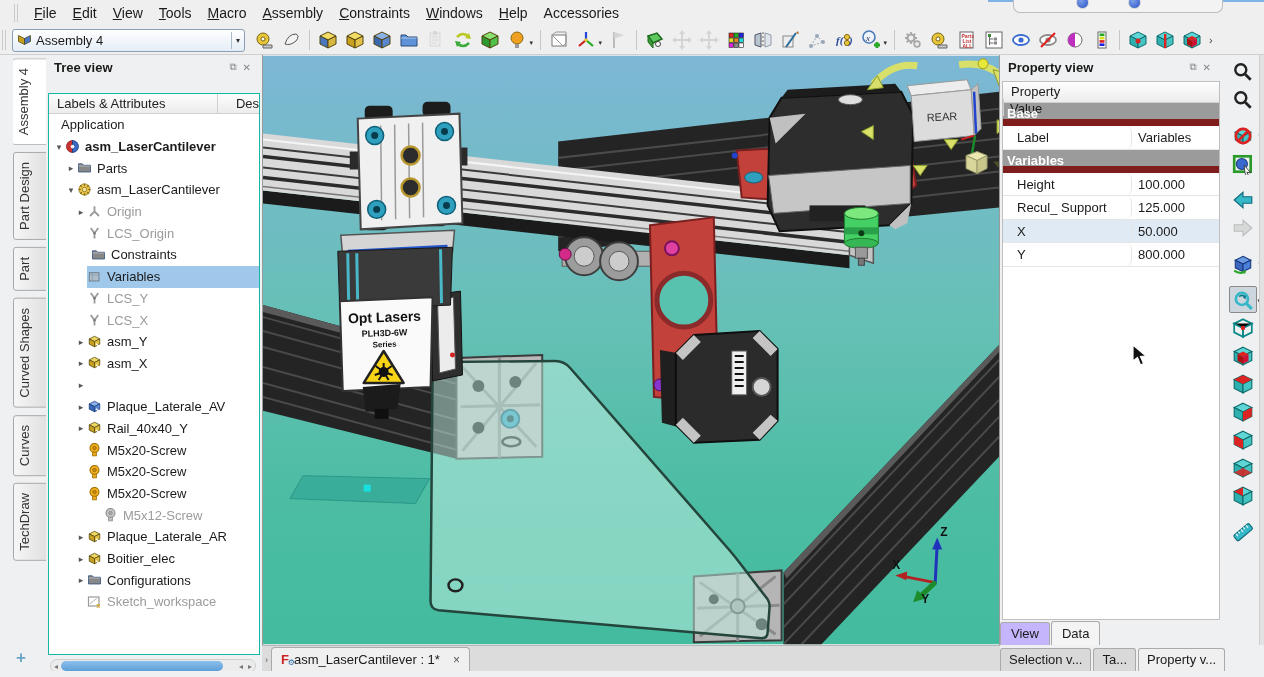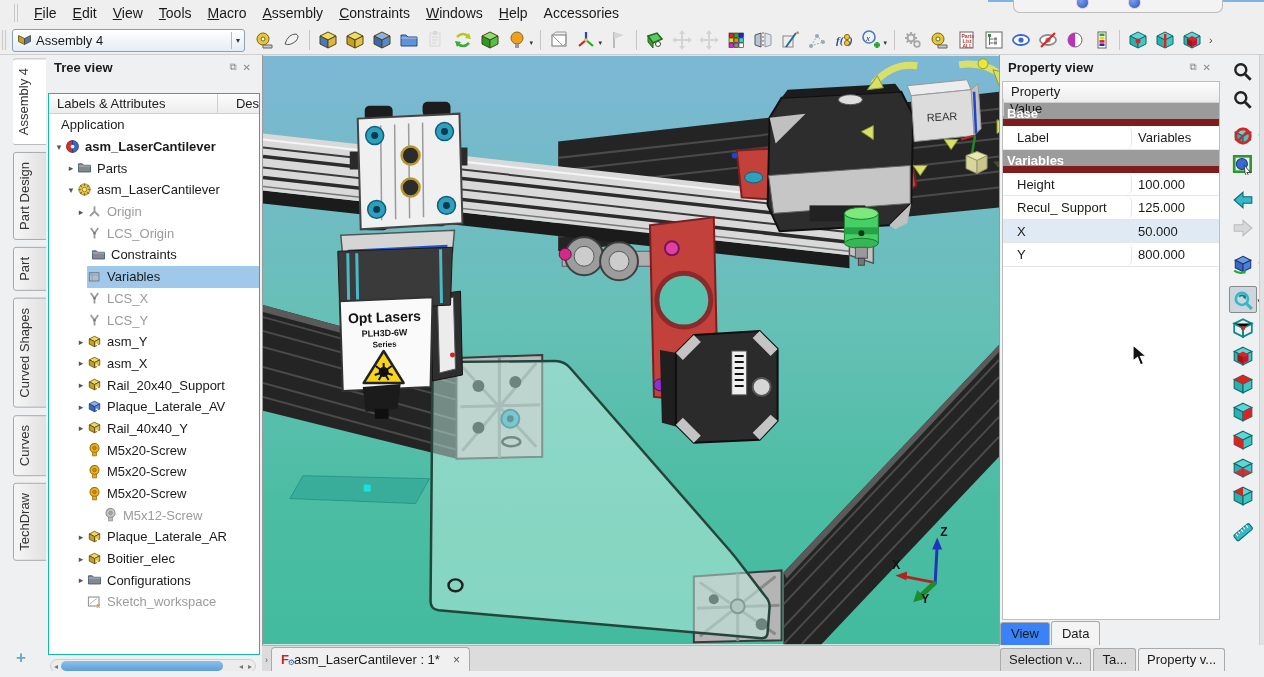--- a/index.html
+++ b/index.html
@@ -86,21 +86,21 @@
   .prop-head .h1 { width:125px; padding:2px 0 0 8px; }
   .prop-head .h2 { flex:1; padding:2px 0 0 6px; border-left:1px solid #cfcfcf; }
   .pgroup { height:23px; background:#9b9b9b; color:#ffffff; font-weight:bold; padding:3px 0 0 4px; border-bottom:7px solid #7f1d1d;}
   .prow { display:flex; height:23.5px; border-bottom:1px solid #e6e6e6; }
   .prow .pc { width:129px; padding:4px 0 0 14px; border-right:1px solid #e6e6e6; overflow:hidden; white-space:nowrap;border-radius:6px;}
   .prow .vc { flex:1; padding:4px 0 0 6px; white-space:nowrap; }
   .prow.hl { background:#dfeaf5; }
   
   .vd-tabs { position:absolute; left:1000px; top:620px; display:flex; align-items:flex-end; height:25px; }
   .vd-tab { border:1px solid #aaa; border-bottom:none; border-radius:3px 3px 0 0;
-    padding:3px 10px 4px 10px; background:#3b82f6; font-size:13px; margin-right:1px; }
+    padding:3px 10px 4px 10px; background:#c4b5fd; font-size:13px; margin-right:1px; }
   .vd-tab.active { background:#f4f4f4; padding-top:4px; }
   .stack-tabs { position:absolute; left:1000px; top:646px; display:flex; height:25px; align-items:flex-end;}
   .stack-tab { border:1px solid #aaa; border-bottom:none; border-radius:3px 3px 0 0;
     padding:3px 8px 4px 8px; background:#d9d9d9; font-size:13px; margin-right:2px; white-space:nowrap;}
   .stack-tab.active { background:#f0f0f0; }
   
   .right-bar { position:absolute; left:1226px; top:58px; width:34px; display:flex; flex-direction:column; align-items:center; }
   .rbtn { width:28px; height:27px; display:flex; align-items:center; justify-content:center; position:relative; margin-bottom:1px;}
   .rbtn svg { width:22px; height:22px; }
   .rbtn.dis { opacity:.42; filter:grayscale(70%); }
@@ -498,31 +498,31 @@
               <span>Variables</span>
             </span>
           </div>
           <div class="trow gray" style="padding-left: 26px;">
             <span class="caret"></span>
             <span class="lblwrap">
               <span class="ticon"><svg viewBox="0 0 20 20">
                   <path d="M10,11 L5,4 M10,11 L15,4 M10,11 L10,18" stroke="#9a9a9a" stroke-width="2.4"></path>
                   <circle cx="10" cy="11" r="1.6" fill="#777"></circle>
                 </svg></span>
-              <span>LCS_X</span>
+              <span>LCS_Y</span>
             </span>
           </div>
           <div class="trow gray" style="padding-left: 26px;">
             <span class="caret"></span>
             <span class="lblwrap">
               <span class="ticon"><svg viewBox="0 0 20 20">
                   <path d="M10,11 L5,4 M10,11 L15,4 M10,11 L10,18" stroke="#9a9a9a" stroke-width="2.4"></path>
                   <circle cx="10" cy="11" r="1.6" fill="#777"></circle>
                 </svg></span>
-              <span>LCS_Y</span>
+              <span>LCS_X</span>
             </span>
           </div>
           <div class="trow" style="padding-left: 26px;">
             <span class="caret">▸</span>
             <span class="lblwrap">
               <span class="ticon"><svg viewBox="0 0 20 20">
                   <polygon points="10,3 17,6.5 10,10 3,6.5" fill="#f0d860" stroke="#52430e"></polygon>
                   <polygon points="3,6.5 10,10 10,17 3,13.5" fill="#c8a020" stroke="#52430e"></polygon>
                   <polygon points="17,6.5 10,10 10,17 17,13.5" fill="#e0c040" stroke="#52430e"></polygon>
                   <path d="M12,13 L18,18" stroke="#fff" stroke-width="1.6"></path>
@@ -537,29 +537,20 @@
                   <polygon points="10,3 17,6.5 10,10 3,6.5" fill="#f0d860" stroke="#52430e"></polygon>
                   <polygon points="3,6.5 10,10 10,17 3,13.5" fill="#c8a020" stroke="#52430e"></polygon>
                   <polygon points="17,6.5 10,10 10,17 17,13.5" fill="#e0c040" stroke="#52430e"></polygon>
                   <path d="M12,13 L18,18" stroke="#fff" stroke-width="1.6"></path>
                 </svg></span>
               <span>asm_X</span>
             </span>
           </div>
           <div class="trow" style="padding-left: 26px;">
             <span class="caret">▸</span>
-            <span class="lblwrap">
-              <span class="ticon"><svg viewBox="0 0 20 20">
-                  <polygon points="10,3 17,6.5 10,10 3,6.5" fill="#f0d860" stroke="#52430e"></polygon>
-                  <polygon points="3,6.5 10,10 10,17 3,13.5" fill="#c8a020" stroke="#52430e"></polygon>
-                  <polygon points="17,6.5 10,10 10,17 17,13.5" fill="#e0c040" stroke="#52430e"></polygon>
-                  <path d="M12,13 L18,18" stroke="#fff" stroke-width="1.6"></path>
-                </svg></span>
-              <span>Rail_20x40_Support</span>
-            </span>
           </div>
           <div class="trow" style="padding-left: 26px;">
             <span class="caret">▸</span>
             <span class="lblwrap">
               <span class="ticon"><svg viewBox="0 0 20 20">
                   <polygon points="10,3 17,6.5 10,10 3,6.5" fill="#8ab2e4" stroke="#1a3a80"></polygon>
                   <polygon points="3,6.5 10,10 10,17 3,13.5" fill="#3a68b0" stroke="#1a3a80"></polygon>
                   <polygon points="17,6.5 10,10 10,17 17,13.5" fill="#5a88d0" stroke="#1a3a80"></polygon>
                   <path d="M12,13 L18,18" stroke="#fff" stroke-width="1.6"></path>
                 </svg></span>

